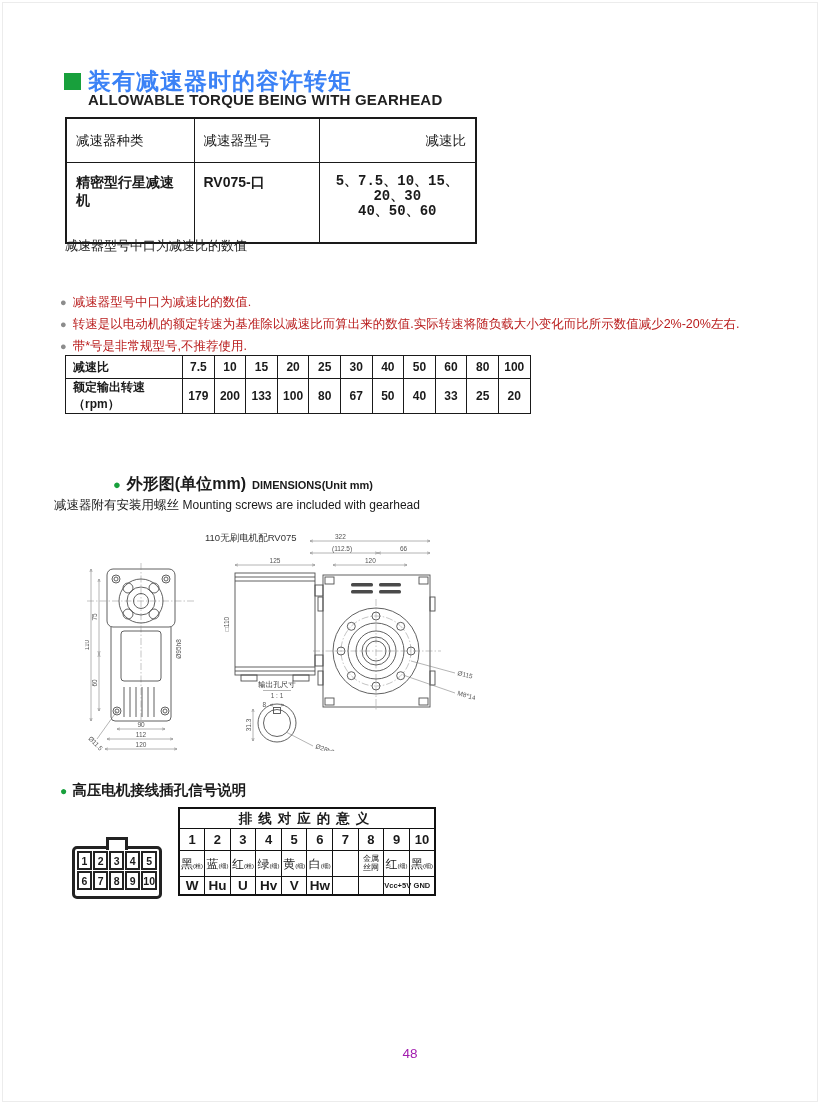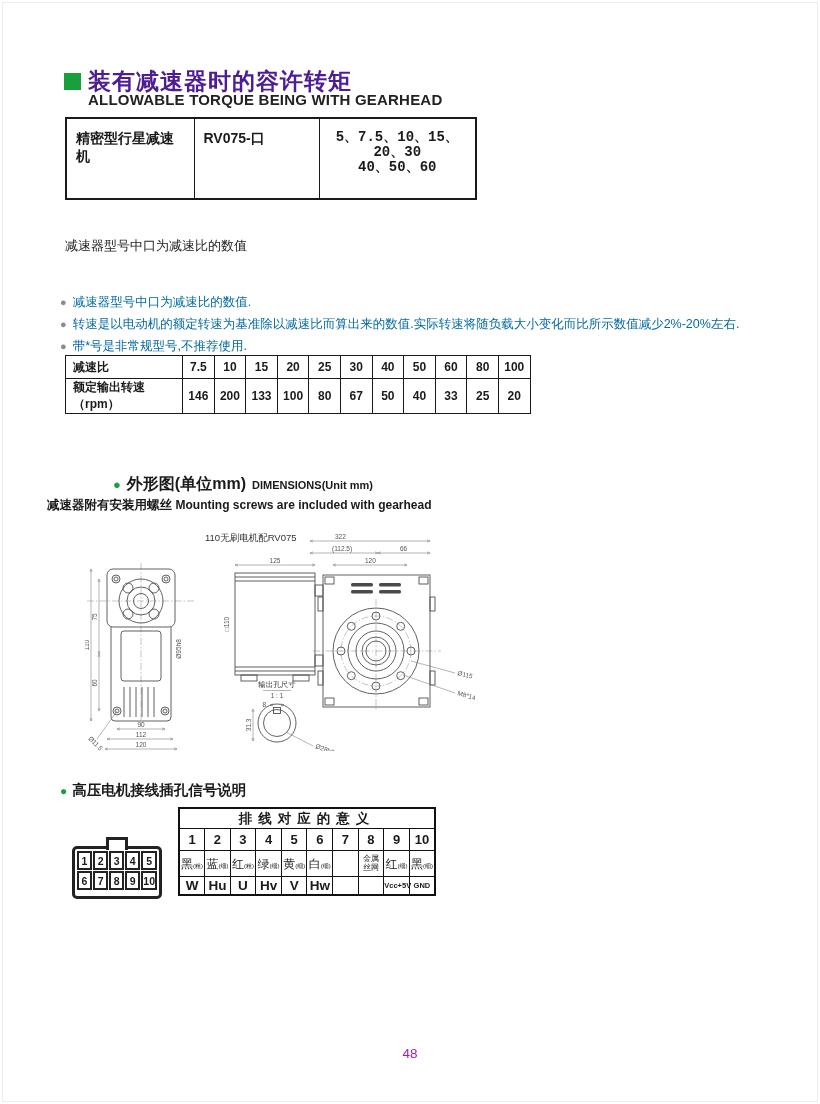--- a/index.html
+++ b/index.html
@@ -7,51 +7,51 @@
     width:820px;height:1104px;position:relative;background:#ffffff;
     font-family:"Liberation Sans","DejaVu Sans",sans-serif;color:#1a1a1a;
     overflow:hidden;
   }
   .page-frame{position:absolute;inset:2px;border:1px solid #ececec;pointer-events:none;}
   .abs{position:absolute;}
 
   
   .hdr{left:64px;top:66px;display:flex;align-items:center;gap:7px;}
   .green-sq{width:17px;height:17px;background:#18a03c;}
-  .hdr-cn{font-size:23px;font-weight:bold;letter-spacing:1px;color:#4c1d95;}
+  .hdr-cn{font-size:23px;font-weight:bold;letter-spacing:1px;color:#3b82f6;}
   .hdr-en{left:88px;top:91px;font-size:15px;font-weight:bold;color:#222;letter-spacing:.2px;}
 
   
   table{border-collapse:collapse;}
   .t1{left:65px;top:117px;width:410px;table-layout:fixed;border:2px solid #1a1a1a;}
   .t1 td{border:1px solid #1a1a1a;vertical-align:middle;}
   .t1 .hrow td{height:43px;font-size:13.5px;padding:0 9px;}
   .t1 .brow td{height:68px;vertical-align:top;padding:11px 9px 0 9px;font-weight:bold;font-size:14px;margin-top:32px;}
   .t1 .ra{text-align:right;}
   .t1 .ratios{font-weight:normal;font-size:11px;line-height:15px;text-align:center;font-family:Liberation Mono, monospace;}
 
   .footnote{left:65px;top:237px;font-size:13px;color:#222;}
 
   
   .notes{left:60px;top:294px;width:740px;}
   .note-line{display:flex;align-items:flex-start;margin-bottom:5px;}
   .note-bullet{color:#8c8c8c;font-size:11px;line-height:17px;margin-right:6px;}
-  .note-text{font-size:12.5px;line-height:17px;color:#0369a1;}
+  .note-text{font-size:12.5px;line-height:17px;color:#b91c1c;}
 
   
   .t2{left:65px;top:355px;width:465px;table-layout:fixed;border:1.5px solid #1a1a1a;}
   .t2 td{border:1px solid #1a1a1a;height:22px;font-size:12px;font-weight:bold;text-align:center;padding:0;}
   .t2 td.lbl{text-align:left;padding-left:7px;font-size:12px;}
 
   
   .dim-title{left:113px;top:474px;display:flex;align-items:baseline;gap:6px;}
   .dim-title .gdot{color:#18a03c;font-size:13px;}
   .dim-title .cn{font-size:16px;font-weight:bold;}
   .dim-title .en{font-size:11px;font-weight:bold;}
-  .dim-sub{left:47px;top:497px;font-size:12.5px;font-weight:700;text-align:right;}
+  .dim-sub{left:54px;top:497px;font-size:12.5px;font-weight:400;text-align:right;}
   .dim-sub .en{font-size:12px;}
 
   
   svg text{font-family:"Liberation Sans","DejaVu Sans",sans-serif;}
   .dwg line,.dwg path,.dwg rect,.dwg circle{stroke:#4f4f4f;fill:none;stroke-width:.9;}
   .dwg .dim{stroke:#777;stroke-width:.55;}
   .dwg .cl{stroke:#888;stroke-width:.5;stroke-dasharray:7 2 1.5 2;}
   .dwg .fillslot{fill:#4a4a4a;stroke:none;}
   .dwg text{fill:#555;font-size:6.5px;stroke:none;}
   .dwg .cap{font-size:9.5px;fill:#333;}
@@ -92,20 +92,25 @@
 </div>
 <div class="abs hdr-en">ALLOWABLE TORQUE BEING WITH GEARHEAD</div>
 
 <table class="abs t1">
   <colgroup>
       <col style="width:128px">
       <col style="width:125px">
       <col style="width:157px">
     </colgroup>
   <tbody>
+      <tr class="hrow">
+    <td>减速器种类</td>
+    <td>减速器型号</td>
+    <td class="ra">减速比</td>
+  </tr>
   <tr class="brow">
     <td>精密型行星减速机</td>
     <td>RV075-口</td>
     <td class="ratios">
       <div>5、7.5、10、15、20、30</div>
       <div>40、50、60</div>
     </td>
   </tr>
 </tbody>
   </table>
@@ -152,21 +157,21 @@
     <td>25</td>
     <td>30</td>
     <td>40</td>
     <td>50</td>
     <td>60</td>
     <td>80</td>
     <td>100</td>
   </tr>
   <tr>
     <td class="lbl">额定输出转速（rpm）</td>
-    <td>146</td>
+    <td>179</td>
     <td>200</td>
     <td>133</td>
     <td>100</td>
     <td>80</td>
     <td>67</td>
     <td>50</td>
     <td>40</td>
     <td>33</td>
     <td>25</td>
     <td>20</td>

